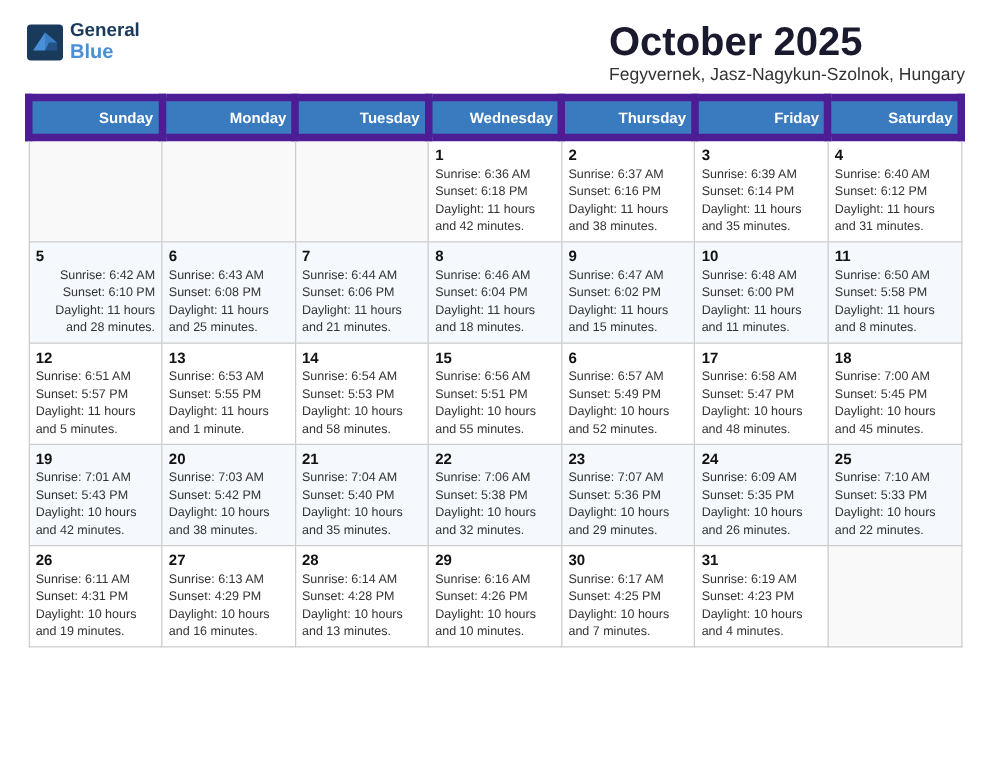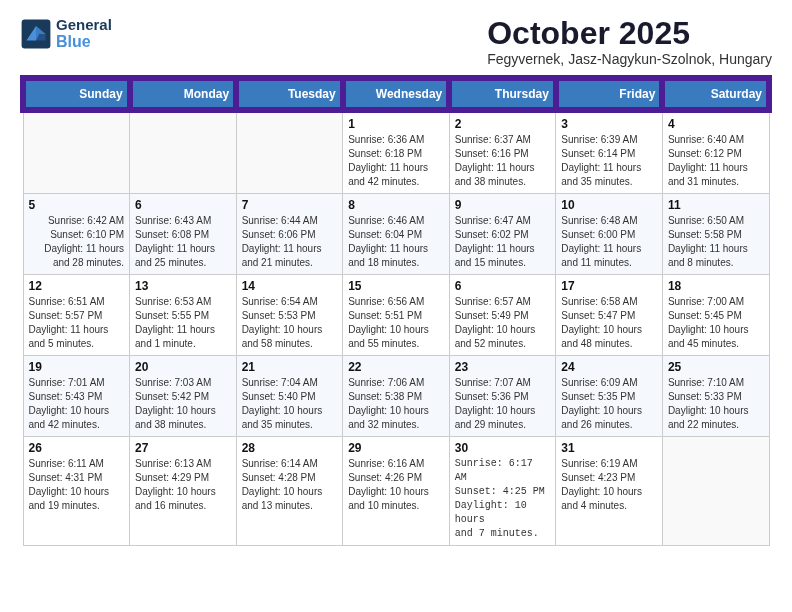--- a/index.html
+++ b/index.html
@@ -323,21 +323,21 @@
         </td>
         <td>
           <div class="day-number">29</div>
           <div class="day-info" style="white-space: pre-line;">Sunrise: 6:16 AM
 Sunset: 4:26 PM
 Daylight: 10 hours
 and 10 minutes.</div>
         </td>
         <td>
           <div class="day-number">30</div>
-          <div class="day-info" style="white-space: pre-line; font-family: Liberation Mono, monospace;">Sunrise: 6:17 AM
+          <div class="day-info" style="white-space: pre-line;">Sunrise: 6:17 AM
 Sunset: 4:25 PM
 Daylight: 10 hours
 and 7 minutes.</div>
         </td>
         <td>
           <div class="day-number">31</div>
           <div class="day-info" style="white-space: pre-line;">Sunrise: 6:19 AM
 Sunset: 4:23 PM
 Daylight: 10 hours
 and 4 minutes.</div>

